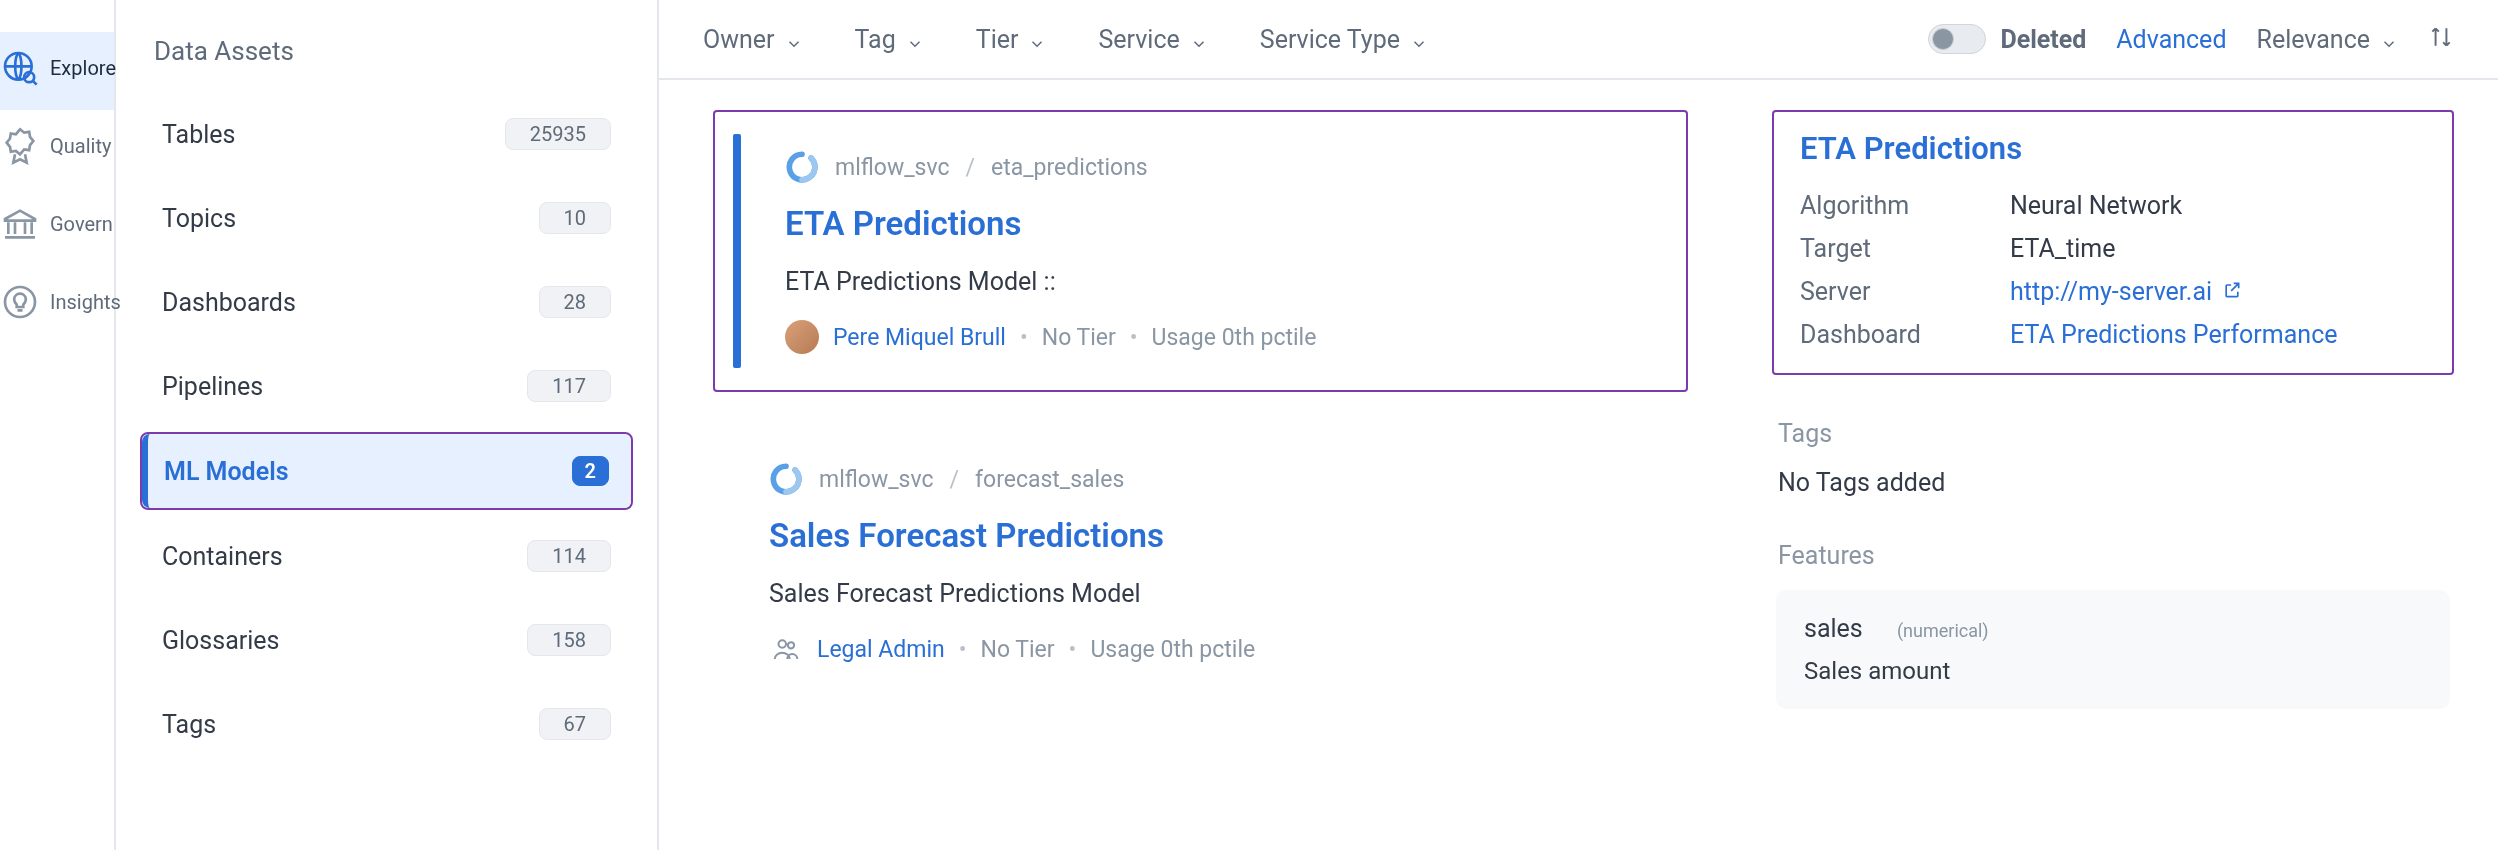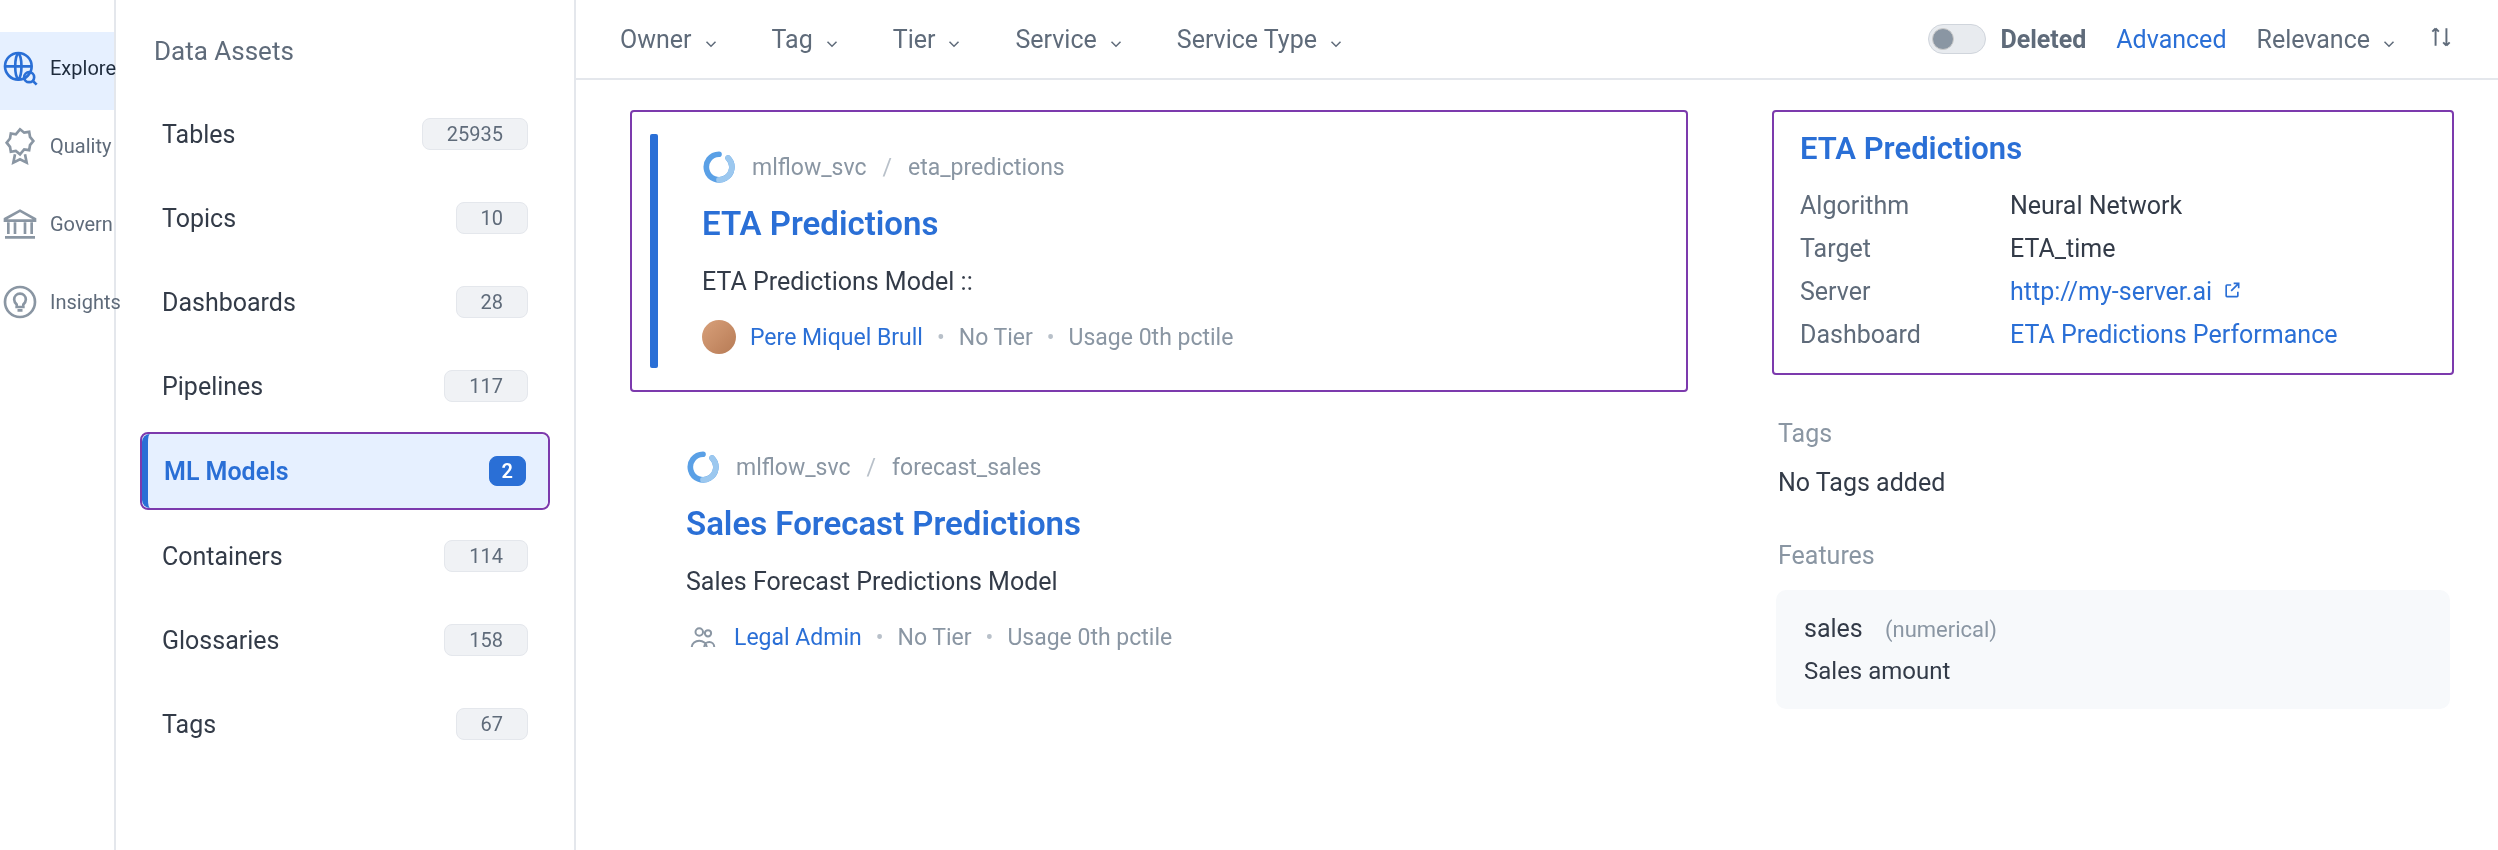--- a/index.html
+++ b/index.html
@@ -56,21 +56,21 @@
   .rail-item.active {
     background: var(--blue-light);
     color: #1e2b3c;
   }
   .rail-item.active .rail-icon svg { stroke: var(--blue); }
   .rail-icon { display:flex; align-items:center; justify-content:center; }
   .rail-icon svg { stroke: #8a96a3; stroke-width:1.6; fill:none; }
 
   
   .sidebar {
-    width: 460px;
+    width: 543px;
     border-right: 2px solid var(--border);
     padding: 24px 24px 0 24px;
     flex-shrink: 0;
   }
   .sidebar-title {
     font-size: 26px;
     color: var(--text-gray);
     margin: 12px 12px 30px 14px;
   }
   .asset-list { display:flex; flex-direction:column; gap: 8px; }
@@ -153,21 +153,21 @@
 
   
   .results {
     flex: 1;
     padding: 30px 54px 0 54px;
     min-width: 0;
   }
   .card {
     border-left: 8px solid var(--blue);
     padding: 38px 36px 36px 44px;
-    margin-bottom: 20px;
+    margin-bottom: 32px;
     border-radius: 4px;
   }
   .card.boxed {
     border: 2px solid var(--purple-border);
     border-left: 2px solid var(--purple-border);
     position: relative;
   }
   .card.boxed .blue-stripe {
     position:absolute; left: 18px; top: 22px; bottom: 22px;
     width: 8px; background: var(--blue); border-radius: 2px;
@@ -218,21 +218,21 @@
   .section-label { font-size:25px; color: var(--text-light); margin: 0 0 20px 6px; }
   .section-value { font-size:25px; color: var(--text-dark); margin: 0 0 44px 6px; }
 
   .feature-card {
     background: var(--bg-soft);
     border-radius: 10px;
     padding: 24px 28px;
     margin: 0 4px;
   }
   .feature-head { font-size:25px; margin-bottom: 14px; }
-  .feature-type { color: var(--text-light); font-size:22px; margin-left:16px; }
+  .feature-type { color: var(--text-light); font-size:18px; margin-left:28px; }
   .feature-desc { font-size:24px; color: var(--text-dark); }
 </style>
 </head>
 <body>
 
 <div class="app">
 
   <nav class="rail">
     <div class="rail-item active">
       <span class="rail-icon">

